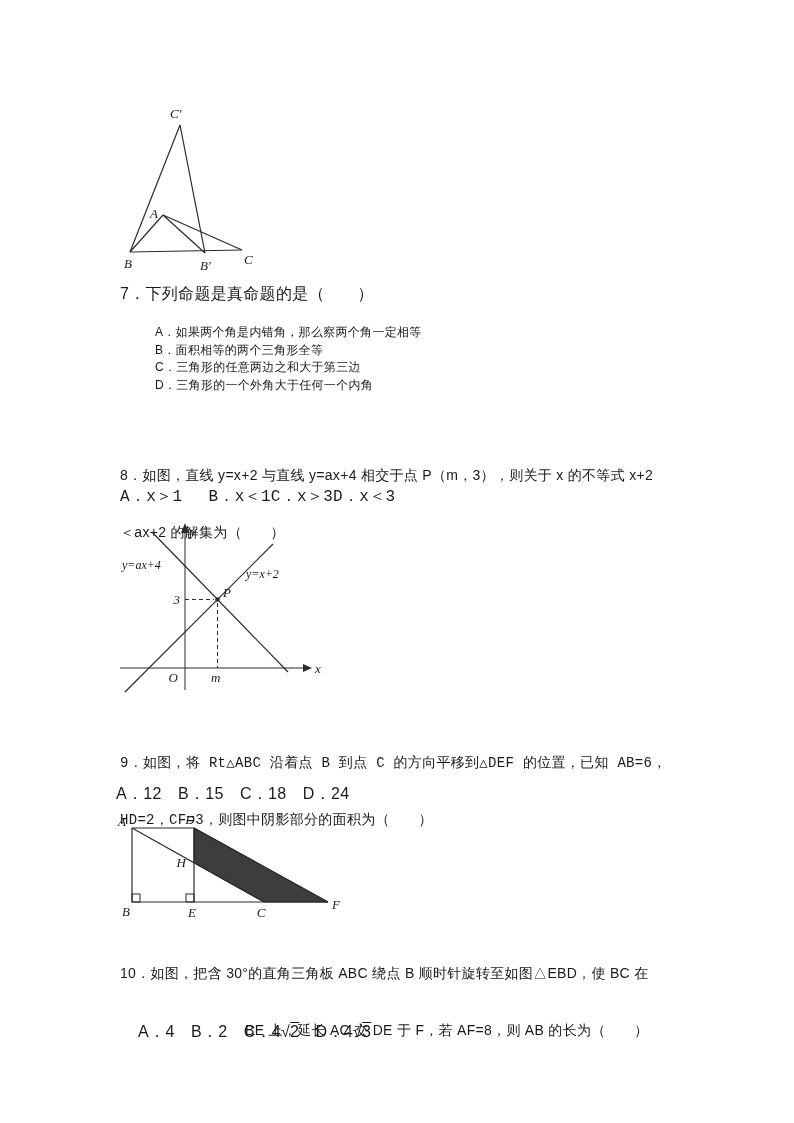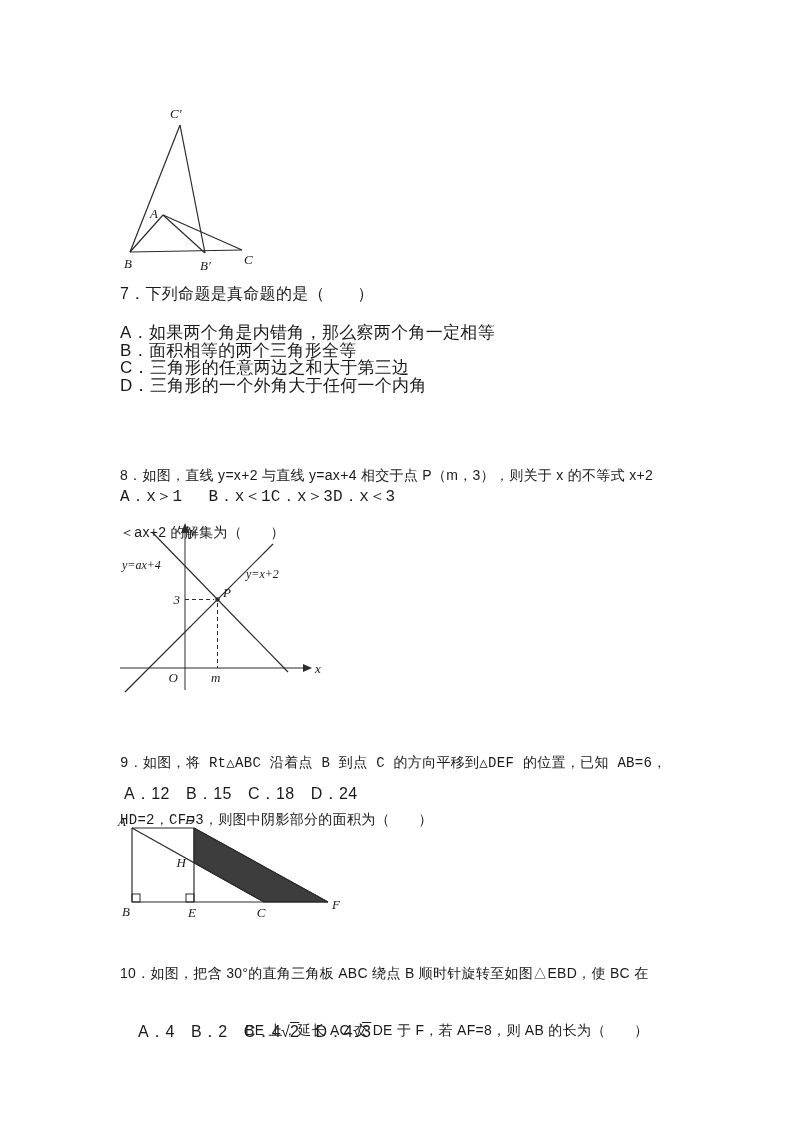--- a/index.html
+++ b/index.html
@@ -8,21 +8,21 @@
     width:794px; height:1123px;
     margin:0 auto;
     background:#ffffff;
     overflow:hidden;
     font-family:"Liberation Sans", sans-serif;
     color:#1a1a1a;
   }
   .abs { position:absolute; }
   .line { font-size:16px; letter-spacing:0.3px; white-space:pre; }
   .stem2 { font-size:14px; line-height:19px; letter-spacing:0.3px; white-space:pre; }
-  .optline { font-size:17px; line-height:17.5px; letter-spacing:0.3px; white-space:pre; }
+  .optline { font-size:12px; line-height:17.5px; letter-spacing:0.3px; white-space:pre;margin-left:35px; }
   svg { display:block; }
   svg text {
     font-family:"Liberation Serif", serif;
     font-style:italic;
     font-size:13px;
     fill:#1a1a1a;
   }
   svg text.small { font-size:12px; }
   .stroke { stroke:#2b2b2b; stroke-width:1.2; fill:none; }
   .thin   { stroke:#2b2b2b; stroke-width:1; fill:none; }
@@ -89,21 +89,21 @@
       <text x="70" y="84" text-anchor="end" font-style="normal">3</text>
       <text x="101" y="162" font-style="normal">m</text>
       <text x="68" y="162" text-anchor="end">O</text>
     </svg>
   </div>
 
   <div class="abs stem2" style="left:120px; top:716px;font-family:Liberation Mono, monospace;">
     <div>9．如图，将 Rt△ABC 沿着点 B 到点 C 的方向平移到△DEF 的位置，已知 AB=6，</div>
     <div>HD=2，CF=3，则图中阴影部分的面积为（　　）</div>
   </div>
-  <div class="abs line" style="left:124px; top:784px;">A．12　B．15　C．18　D．24</div>
+  <div class="abs line" style="left:116px; top:784px;">A．12　B．15　C．18　D．24</div>
 
   <div class="abs" style="left:112px; top:812px;">
     <svg width="230" height="108" viewBox="0 0 230 108">
 
       <polygon class="shade" points="82,16 82,50.8 152,90 216,90"></polygon>
 
       <line class="stroke" x1="20" y1="16" x2="20" y2="90"></line>
       <line class="stroke" x1="20" y1="16" x2="82" y2="16"></line>
       <line class="stroke" x1="20" y1="16" x2="152" y2="90"></line>
       <line class="stroke" x1="82" y1="16" x2="82" y2="90"></line>

